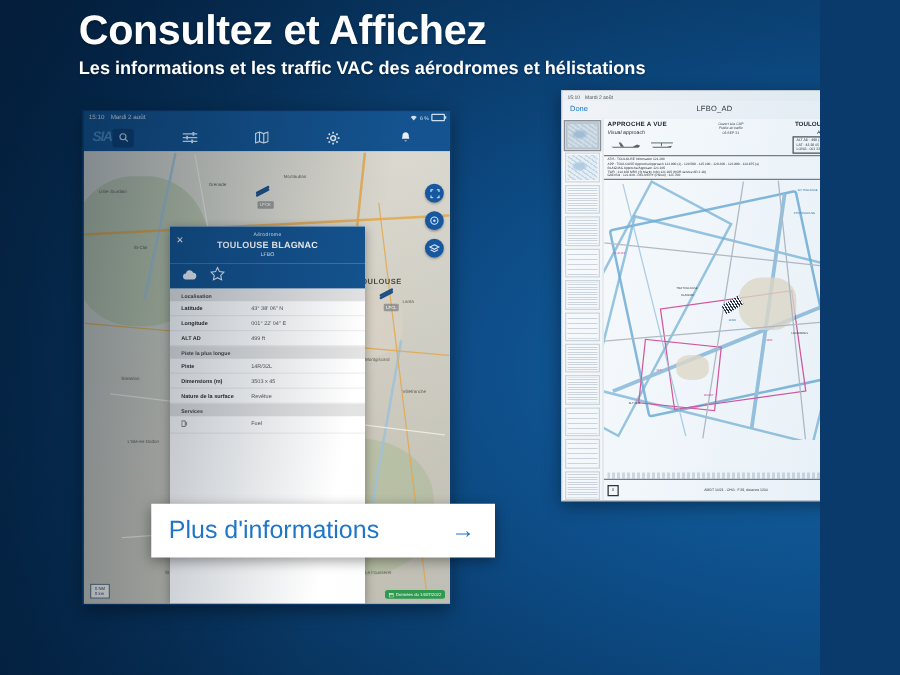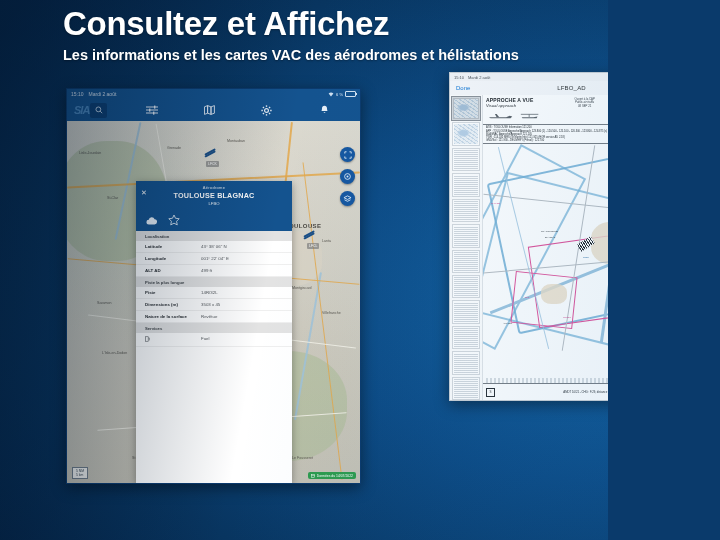--- a/index.html
+++ b/index.html
@@ -2,21 +2,21 @@
 <html lang="fr"><head>
 <meta charset="utf-8">
 <style>
   html,body{margin:0;padding:0;}
   body{
     width:720px;height:540px;overflow:hidden;
     font-family:"Liberation Sans",sans-serif;
     background:#0a3a6b;
   }
   #slide{
-    position:relative;width:608px;height:540px;
+    position:relative;width:656px;height:540px;
     background:
       radial-gradient(120% 90% at 100% 55%, #1464a5 0%, #0d4b85 38%, #083560 72%, #05264a 100%);
     overflow:hidden;
   }
   #slide:after{
     content:"";position:absolute;inset:0;
     background:linear-gradient(100deg, rgba(2,22,45,.55) 0%, rgba(2,22,45,0) 45%, rgba(20,110,180,.10) 100%);
     pointer-events:none;
   }
 
@@ -184,21 +184,21 @@
         background:repeating-linear-gradient(90deg,#cfd5da 0 2px,#fff 2px 4px);opacity:.8;}
   .sia-sq{width:7px;height:7px;border:0.5px solid #2b3035;display:flex;align-items:center;justify-content:center;font-size:3px;}
 </style>
 </head>
 <body>
 
 <div id="slide">
 
   <div class="title-block">
     <div class="title">Consultez et Affichez</div>
-    <div class="subtitle">Les informations et les cartes VAC des aérodromes et hélistations</div>
+    <div class="subtitle">Les informations et les traffic VAC des aérodromes et hélistations</div>
   </div>
 
   <div class="tablet" id="tablet-left">
 
     <div class="ios-status">
       <span>15:10</span>
       <span>Mardi 2 août</span>
       <span class="right">
         <svg width="6" height="5" viewBox="0 0 6 5">
             <path d="M3 4.4 0.6 1.6a3.6 3.6 0 0 1 4.8 0z" fill="#cfe0f0"></path>
@@ -396,20 +396,24 @@
                 </svg>
             </span>
             <span class="v">Fuel</span>
           </div>
         </div>
       </div>
     </div>
   </div>
 
 
+  <div class="cta">
+    <span class="txt">Plus d'informations</span>
+    <span class="arw">→</span>
+  </div>
 
   <div class="tablet" id="tablet-right">
     <div class="r-status">
       <span>15:10</span>
       <span>Mardi 2 août</span>
       <span class="right">
         <span style="font-size:3.4px">6 %</span>
         <span class="batt" style="border-color:#6a7078"></span>
       </span>
     </div>

